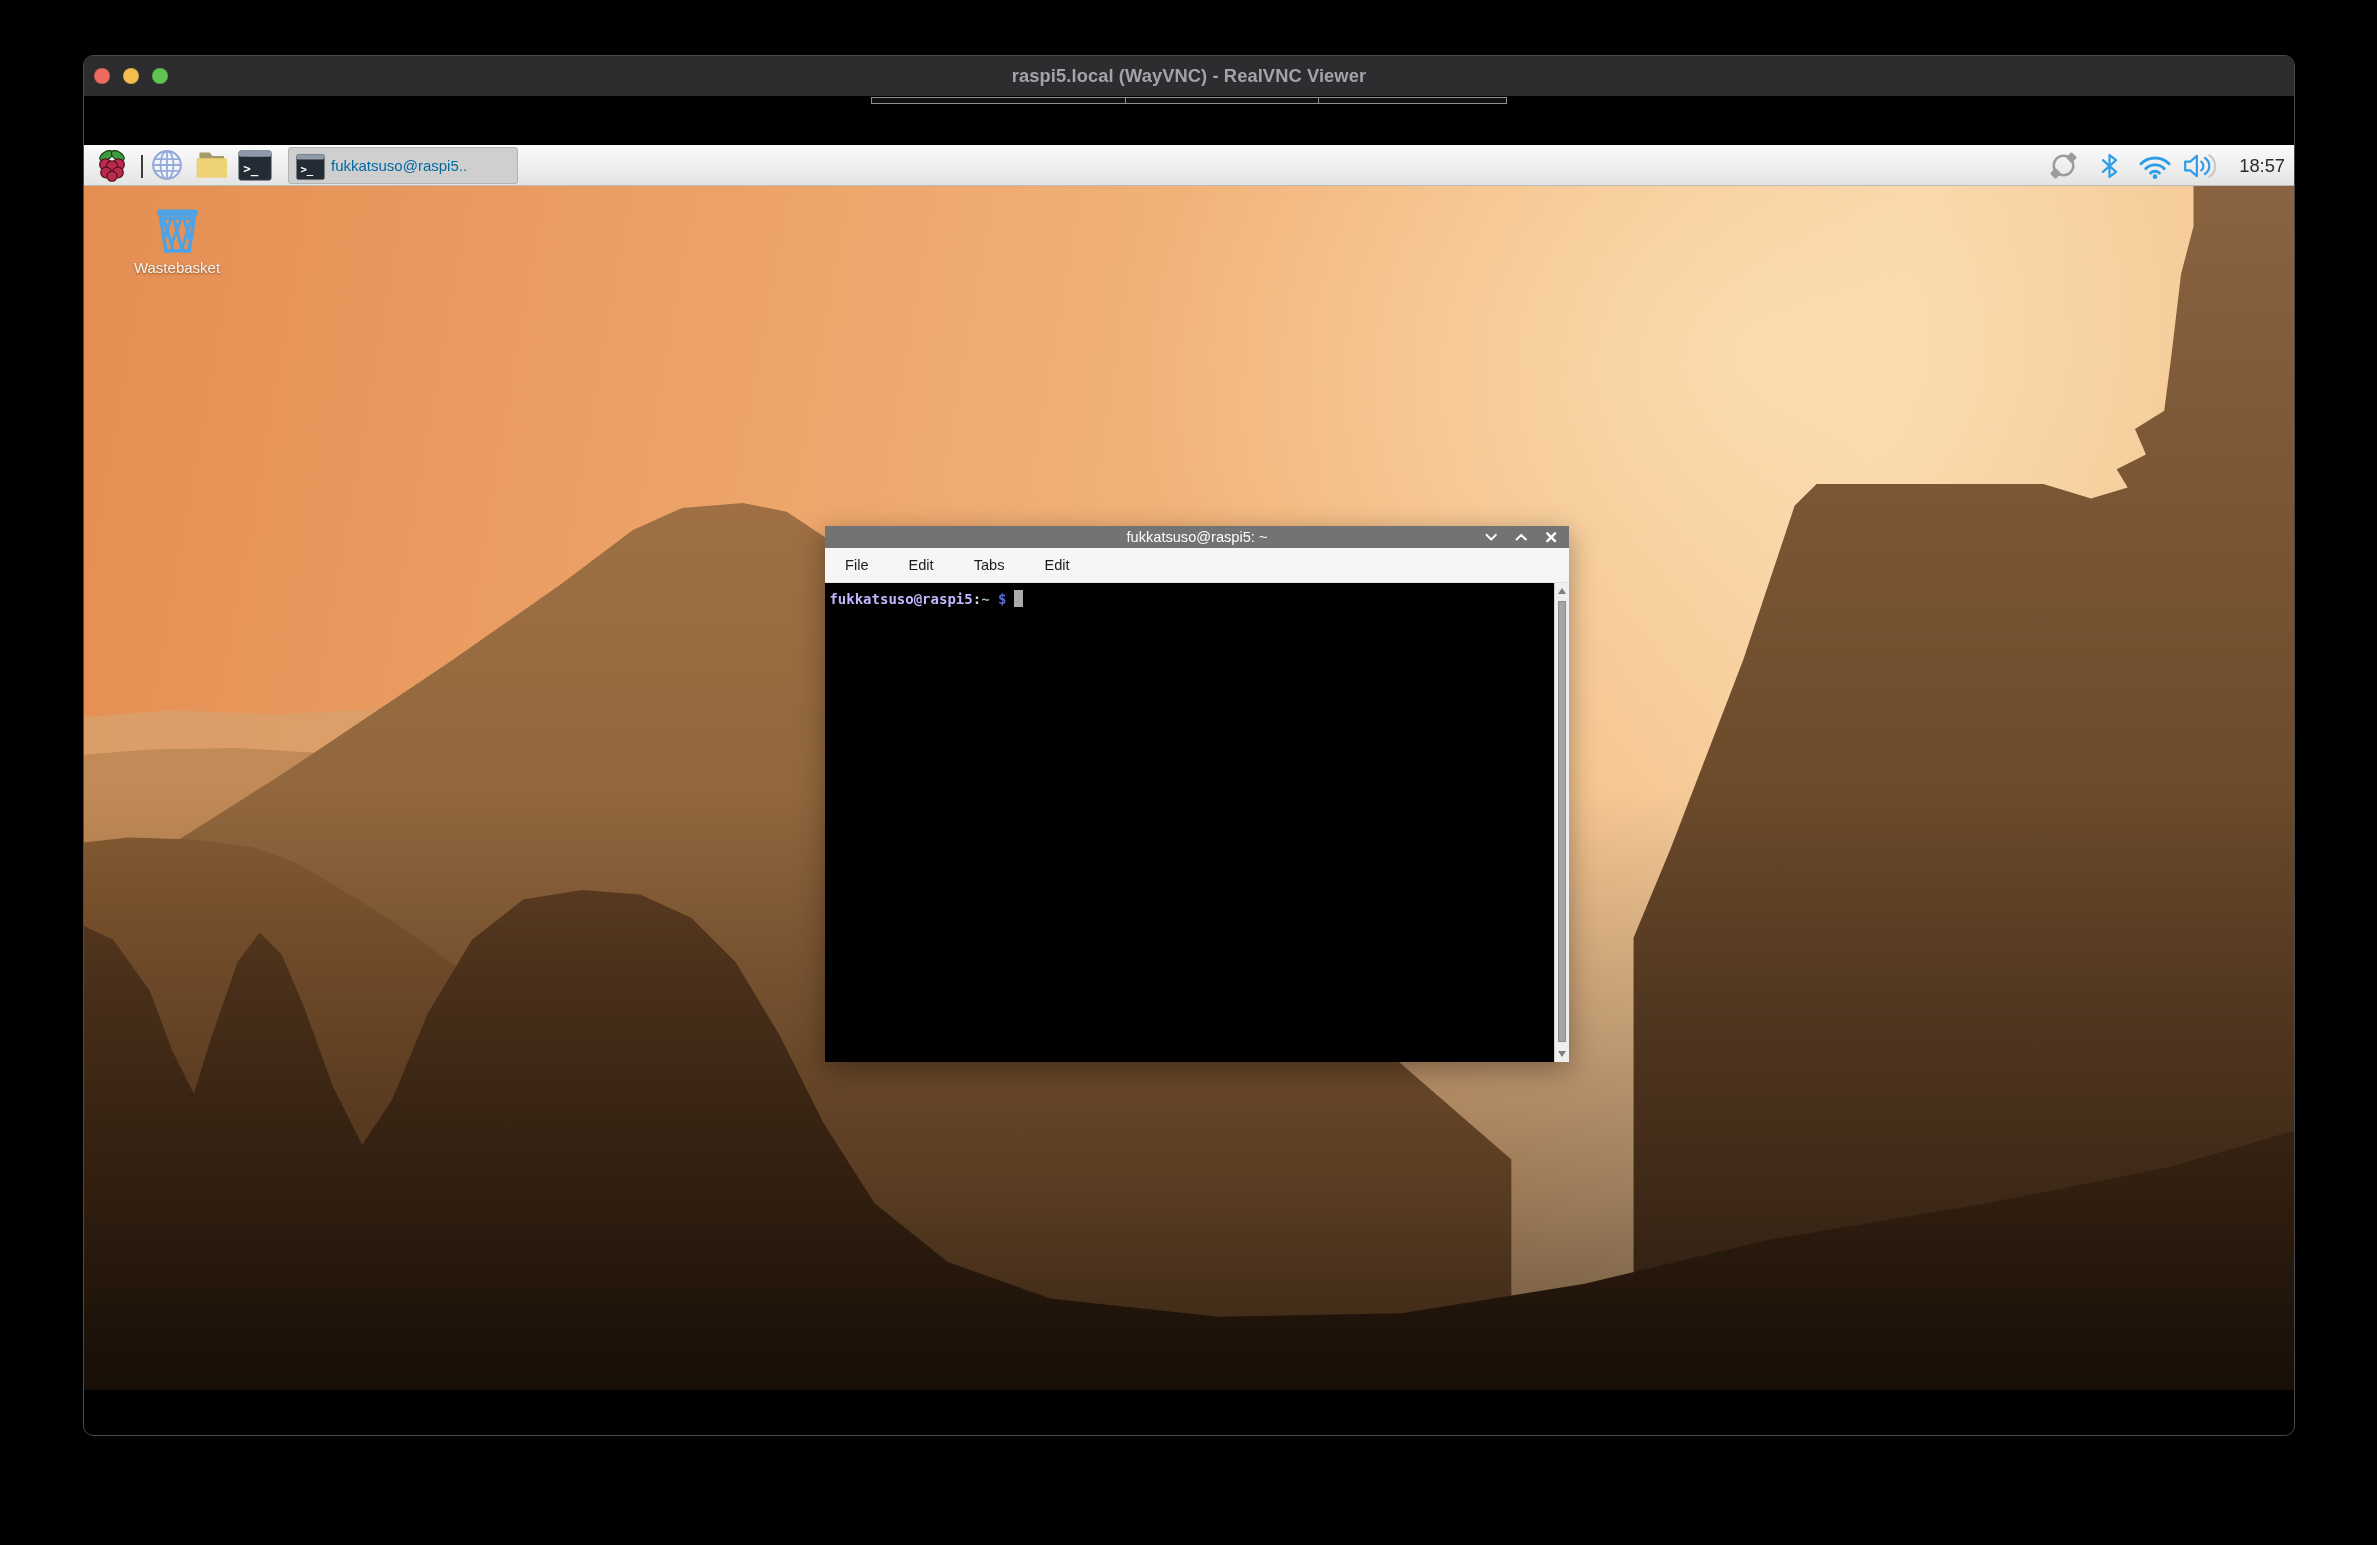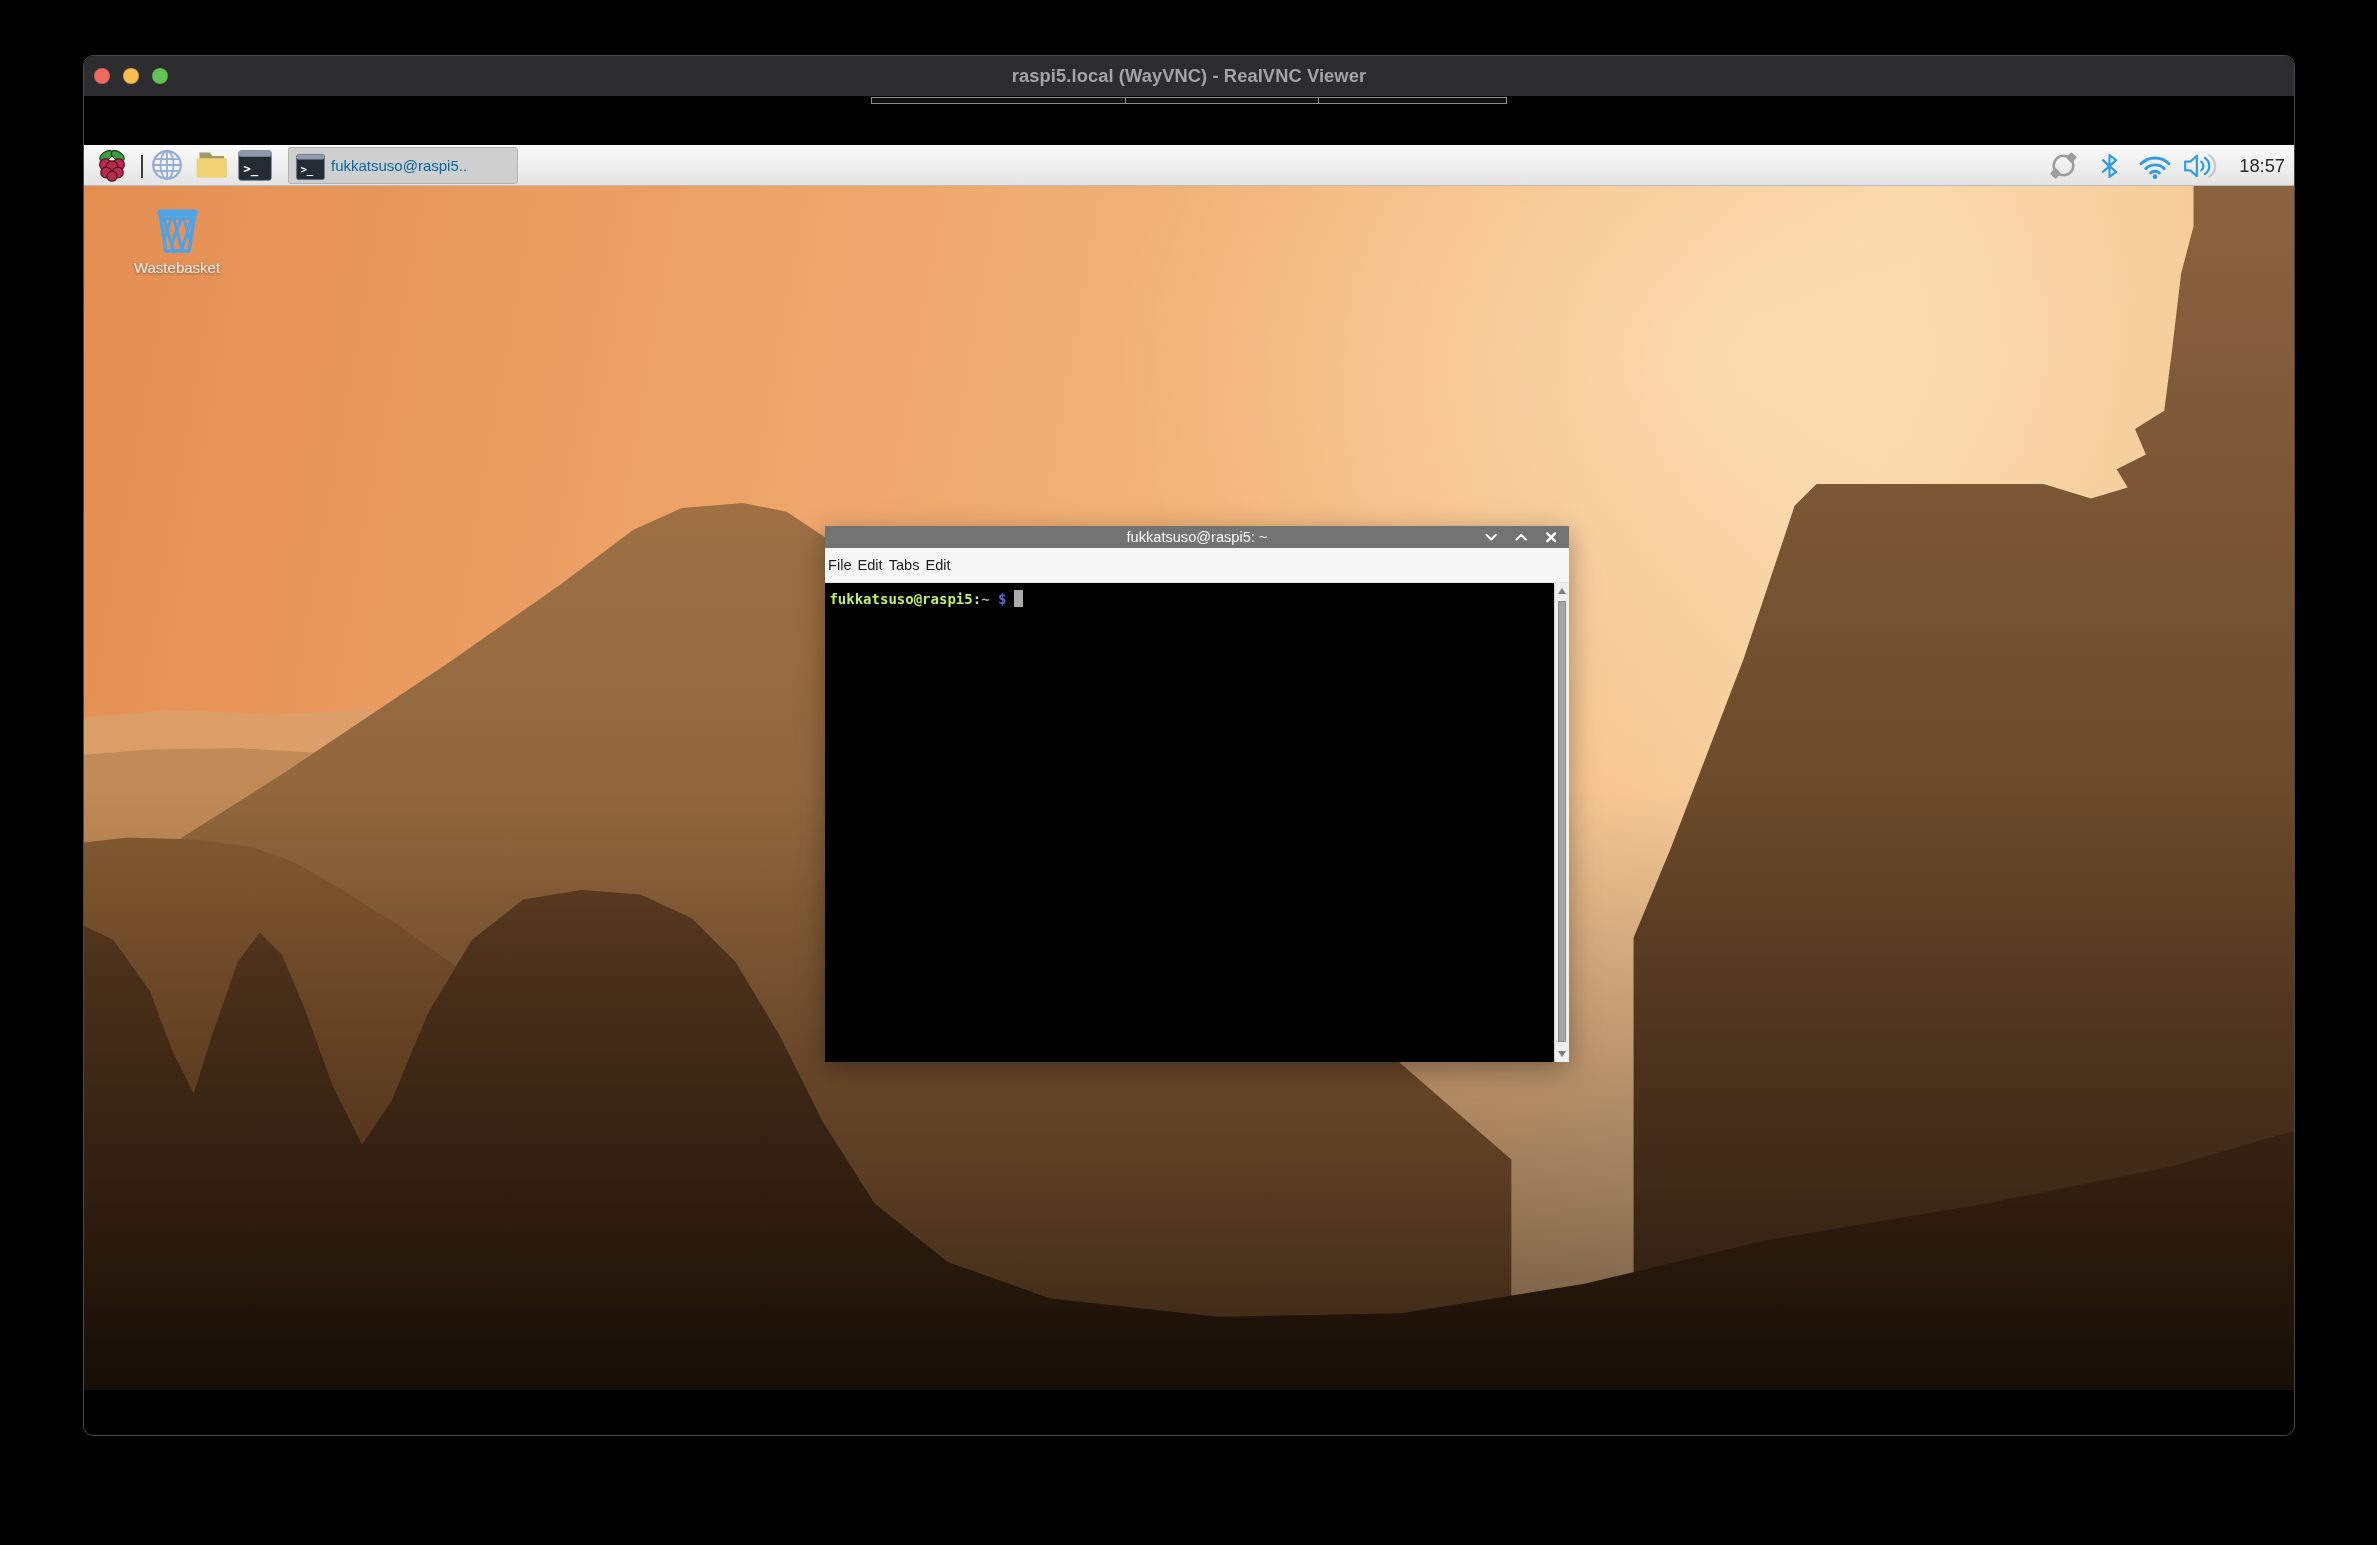--- a/index.html
+++ b/index.html
@@ -52,25 +52,25 @@
   
   .terminal-window{position:absolute;left:741px;top:381px;width:744px;height:536px;
                    box-shadow:0 7.3px 26px rgba(0,0,0,.35);}
   .term-titlebar{position:absolute;left:0;top:0;width:100%;height:22px;background:#737373;
                  display:flex;align-items:center;justify-content:center;text-align:right;}
   .term-title{font-size:14.6px;color:#fdfdfd;}
   .term-btns{position:absolute;right:11.7px;top:0;height:22px;display:flex;gap:17.6px;align-items:center;}
   .term-btns svg{display:block;}
   .term-menubar{position:absolute;left:0;top:22px;width:100%;height:35px;background:#f6f6f6;
                 display:flex;align-items:center;box-sizing:border-box;border-bottom:0.7px solid #e2e2e2;}
-  .menu-item{padding:0 3px;font-size:14.6px;color:#1c1c1c;}
+  .menu-item{padding:0 20px;font-size:14.6px;color:#1c1c1c;}
   .term-content{position:absolute;left:0;top:57px;width:100%;height:479px;background:#000;}
   .prompt-line{position:absolute;left:4.4px;top:6.6px;font-family:"DejaVu Sans Mono",monospace;
                font-size:14px;font-weight:bold;white-space:pre;}
-  .p-user{color:#bef264;} .p-colon{color:#d8d8d8;} .p-path{color:#9dbd9d;} .p-dollar{color:#5a6bd8;}
+  .p-user{color:#c4b5fd;} .p-colon{color:#d8d8d8;} .p-path{color:#9dbd9d;} .p-dollar{color:#5a6bd8;}
   .cursor-block{display:inline-block;width:8.8px;height:17.6px;background:#ababab;
                 vertical-align:-3.7px;margin-left:8px;}
   .term-scrollbar{position:absolute;right:0;top:0;width:14.6px;height:479px;background:#efefef;
                   border-left:0.7px solid #cfcfcf;box-sizing:border-box;}
   .sb-arrow{position:absolute;left:2.9px;width:0;height:0;border-left:4.4px solid transparent;border-right:4.4px solid transparent;}
   .sb-up{top:5.1px;border-bottom:6.6px solid #7e7e7e;}
   .sb-down{bottom:5.1px;border-top:6.6px solid #7e7e7e;}
   .sb-thumb{position:absolute;left:2.2px;width:8.8px;top:18.3px;bottom:20px;
             background:#a5a5a5;border:0.7px solid #8c8c8c;box-sizing:border-box;}
 </style>

